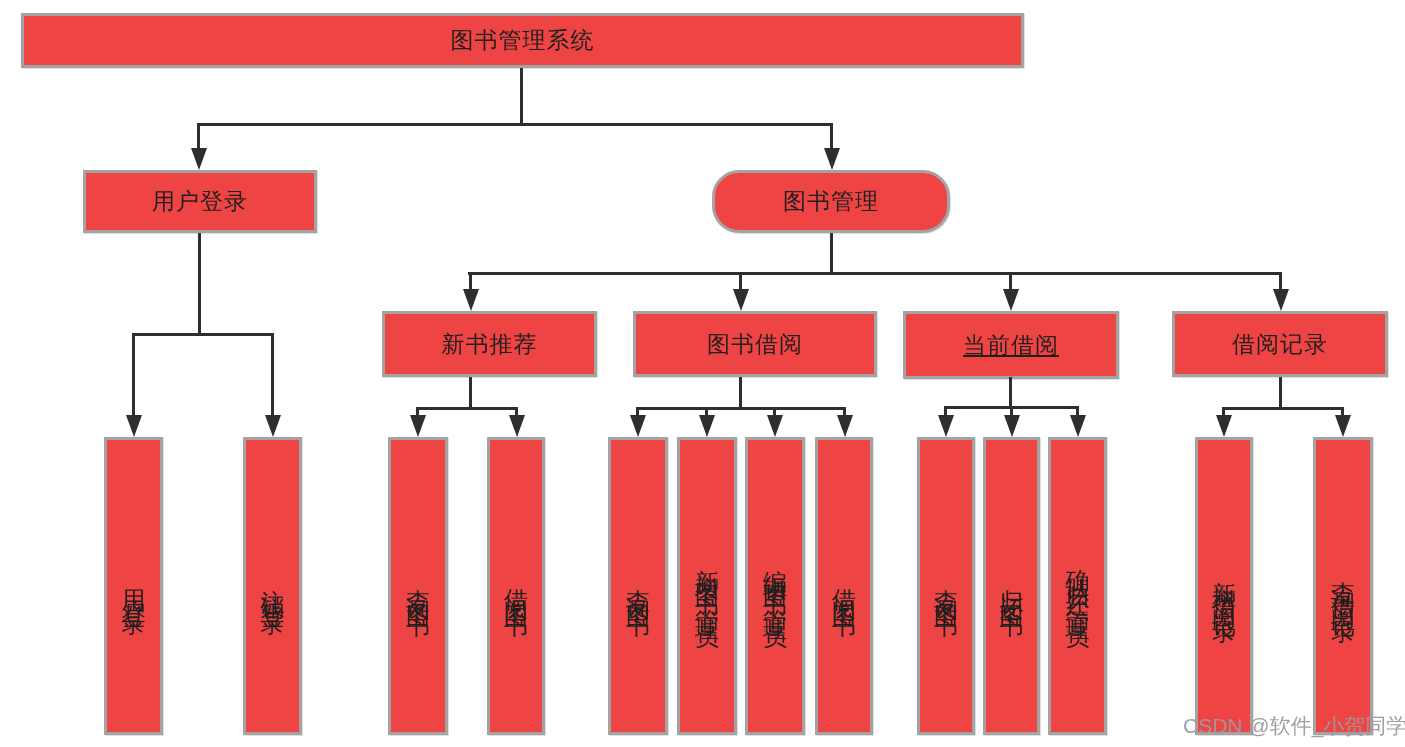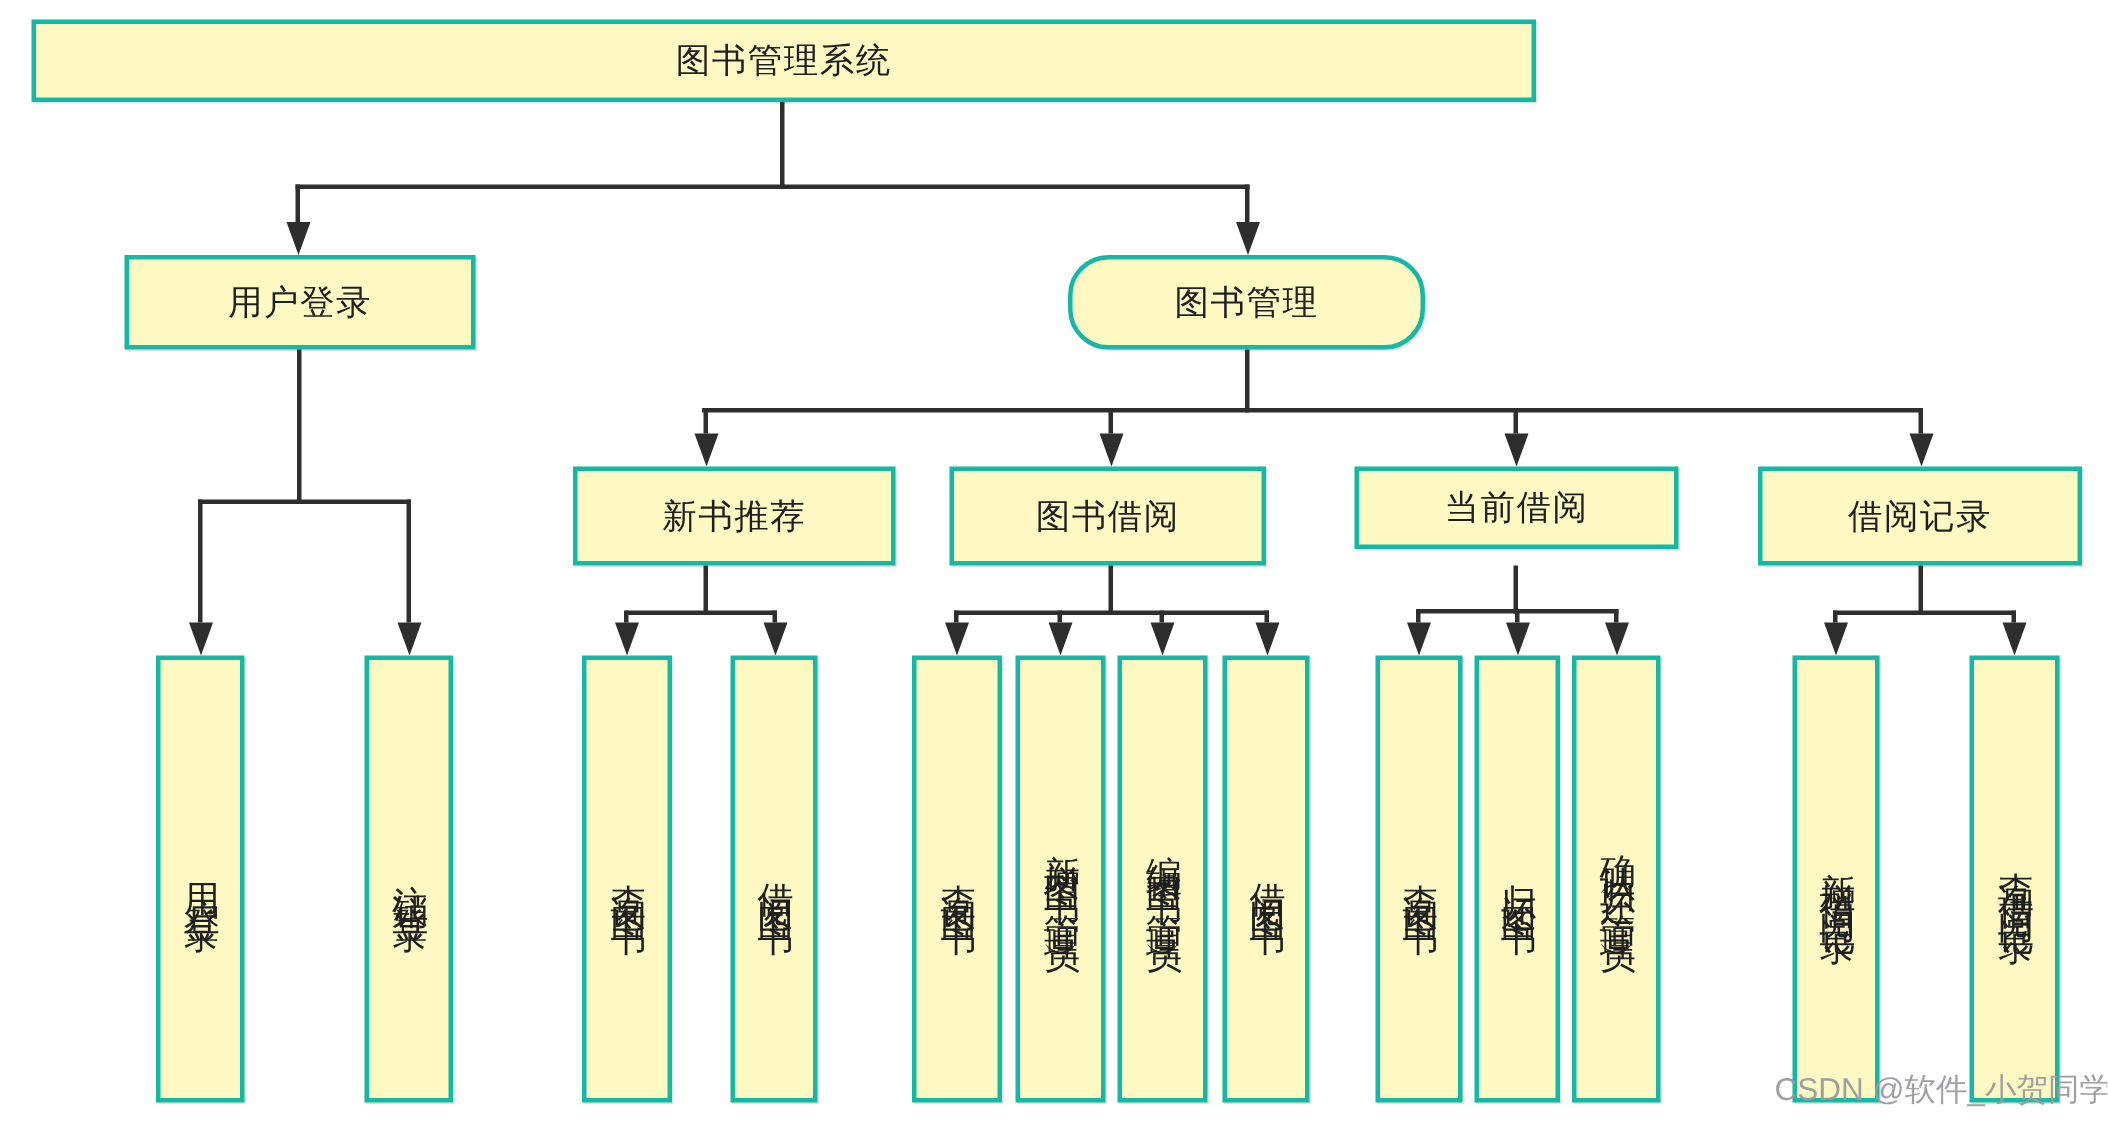--- a/index.html
+++ b/index.html
@@ -6,22 +6,22 @@
   #canvas{
     position:relative;
     width:1405px;height:747px;
     background:#ffffff;
     font-family:"Liberation Sans","DejaVu Sans",sans-serif;
     overflow:hidden;
   }
   .node{
     position:absolute;
     box-sizing:border-box;
-    border:3px solid #14b8a6;
-    background:#fef9c3;
+    border:3px solid #a3a3a3;
+    background:#ef4444;
     display:flex;
     align-items:center;
     justify-content:center;
     color:#1f1f1f;
     font-size:23px;
     letter-spacing:1px;
     box-shadow:1px 1px 0 rgba(0,0,0,0.12);
   }
   .vnode{
     writing-mode:vertical-rl;
@@ -73,22 +73,22 @@
   <div class="arrow" style="left:271px;top:333px;height:82px;"></div>
 
   <div class="vl" style="left:830px;top:233px;height:42px;"></div>
   <div class="hl" style="left:468px;top:272px;width:814px;"></div>
   <div class="arrow" style="left:469px;top:272px;height:17px;"></div>
   <div class="arrow" style="left:739px;top:272px;height:17px;"></div>
   <div class="arrow" style="left:1009px;top:272px;height:17px;"></div>
   <div class="arrow" style="left:1279px;top:272px;height:17px;"></div>
 
   <div class="node" style="left:382px;top:311px;width:215px;height:66px;">新书推荐</div>
-  <div class="node" style="left:633px;top:311px;width:211px;height:66px;">图书借阅</div>
-  <div class="node" style="left:903px;top:311px;width:216px;height:55px;">当前借阅</div>
+  <div class="node" style="left:633px;top:311px;width:244px;height:66px;">图书借阅</div>
+  <div class="node" style="left:903px;top:311px;width:216px;height:68px;text-decoration:underline;">当前借阅</div>
   <div class="node" style="left:1172px;top:311px;width:216px;height:66px;">借阅记录</div>
 
   <div class="vl" style="left:469px;top:377px;height:33px;"></div>
   <div class="hl" style="left:417px;top:407px;width:101px;"></div>
   <div class="arrow" style="left:416px;top:407px;height:8px;"></div>
   <div class="arrow" style="left:515px;top:407px;height:8px;"></div>
 
   <div class="vl" style="left:739px;top:377px;height:33px;"></div>
   <div class="hl" style="left:636px;top:407px;width:210px;"></div>
   <div class="arrow" style="left:636px;top:407px;height:8px;"></div>

